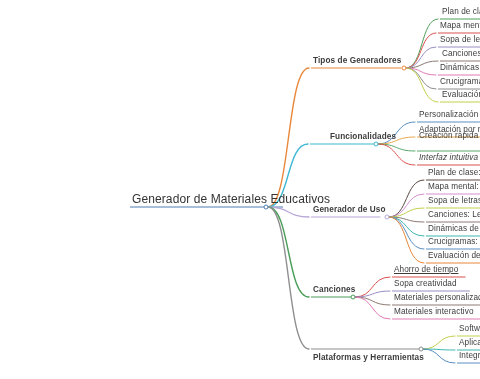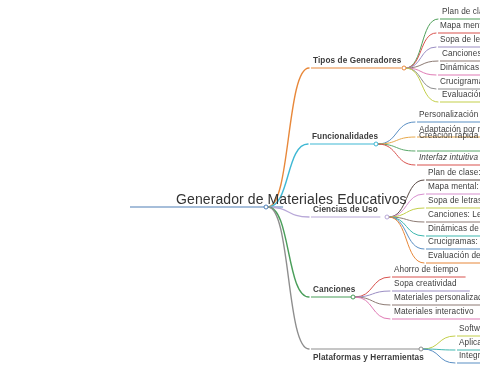--- a/index.html
+++ b/index.html
@@ -27,23 +27,22 @@
     position: absolute;
     white-space: nowrap;
     font-size: 8.2px;
     color: #3a3a3a;
     letter-spacing: 0.1px;
     line-height: 11px;
     padding: 0 2px 1px 2px;
     transform: translateY(-100%);
   }
   .node.root {
-    font-size: 14px;
+    font-size: 12px;
     color: #333333;
-    margin-left: 44px;
   }
   .node.branch {
     font-size: 8.2px;
     color: #3c3c3c;
     font-weight: bold;
   }
   .node.leaf {
     font-size: 8.2px;
     color: #3c3c3c;
   }
@@ -131,38 +130,38 @@
       <div class="node-dot" style="left: 266px; top: 207px; border-color: rgb(79, 127, 181);"></div>
       <div class="node branch" style="left: 311px; top: 67px;">Tipos de Generadores</div>
       <div class="node-dot" style="left: 404px; top: 68px; border-color: rgb(232, 136, 58);"></div>
       <div class="node leaf" style="left: 440px; top: 18px;">Plan de clase</div>
       <div class="node leaf" style="left: 438px; top: 32px;">Mapa mental</div>
       <div class="node leaf" style="left: 438px; top: 46px;">Sopa de letras</div>
       <div class="node leaf" style="left: 440px; top: 60px;">Canciones</div>
       <div class="node leaf" style="left: 438px; top: 74px;">Dinámicas de grupo</div>
       <div class="node leaf" style="left: 438px; top: 88px;">Crucigramas</div>
       <div class="node leaf" style="left: 440px; top: 101px;">Evaluación</div>
-      <div class="node branch" style="left: 310px; top: 143px;">Funcionalidades</div>
+      <div class="node branch" style="left: 328px; top: 143px;">Funcionalidades</div>
       <div class="node-dot" style="left: 376px; top: 144px; border-color: rgb(63, 184, 212);"></div>
       <div class="node leaf" style="left: 417px; top: 121px;">Personalización de contenidos</div>
       <div class="node leaf" style="left: 417px; top: 136px;">Adaptación por nivel</div>
       <div class="node leaf" style="left: 417px; top: 142px;">Creación rápida</div>
       <div class="node leaf" style="left: 417px; top: 164px; font-style: italic;">Interfaz intuitiva</div>
-      <div class="node branch" style="left: 311px; top: 216px;">Ciencias de Uso</div>
+      <div class="node branch" style="left: 311px; top: 216px;">Generador de Uso</div>
       <div class="node-dot" style="left: 387px; top: 217px; border-color: rgb(184, 168, 216);"></div>
       <div class="node leaf" style="left: 426px; top: 179px;">Plan de clase: Ciencias</div>
       <div class="node leaf" style="left: 426px; top: 193px;">Mapa mental: Historia</div>
       <div class="node leaf" style="left: 426px; top: 207px;">Sopa de letras: Inglés</div>
       <div class="node leaf" style="left: 426px; top: 221px;">Canciones: Letras</div>
       <div class="node leaf" style="left: 426px; top: 235px;">Dinámicas de grupo</div>
       <div class="node leaf" style="left: 426px; top: 248px;">Crucigramas: Palabras</div>
       <div class="node leaf" style="left: 426px; top: 262px;">Evaluación de cierre</div>
       <div class="node branch" style="left: 311px; top: 296px;">Canciones</div>
       <div class="node-dot" style="left: 353px; top: 297px; border-color: rgb(74, 158, 90);"></div>
-      <div class="node leaf" style="left: 392px; top: 276px;">Ahorro de tiempo</div>
+      <div class="node leaf" style="left: 392px; top: 276px; text-decoration: underline;">Ahorro de tiempo</div>
       <div class="node leaf" style="left: 392px; top: 290px;">Sopa creatividad</div>
       <div class="node leaf" style="left: 392px; top: 304px;">Materiales personalizados</div>
       <div class="node leaf" style="left: 392px; top: 318px;">Materiales interactivo</div>
       <div class="node branch" style="left: 311px; top: 364px;">Plataformas y Herramientas</div>
       <div class="node-dot" style="left: 421px; top: 349px; border-color: rgb(142, 142, 142);"></div>
       <div class="node leaf" style="left: 457px; top: 335px;">Software</div>
       <div class="node leaf" style="left: 457px; top: 349px;">Aplicaciones</div>
       <div class="node leaf" style="left: 457px; top: 362px;">Integraciones</div>
     </div>
 </div>

